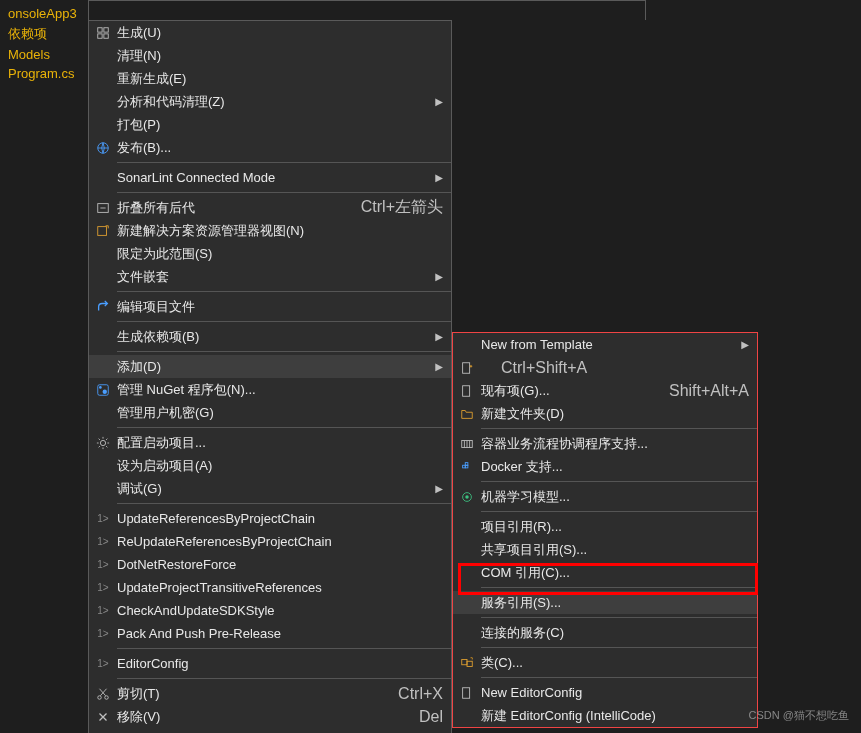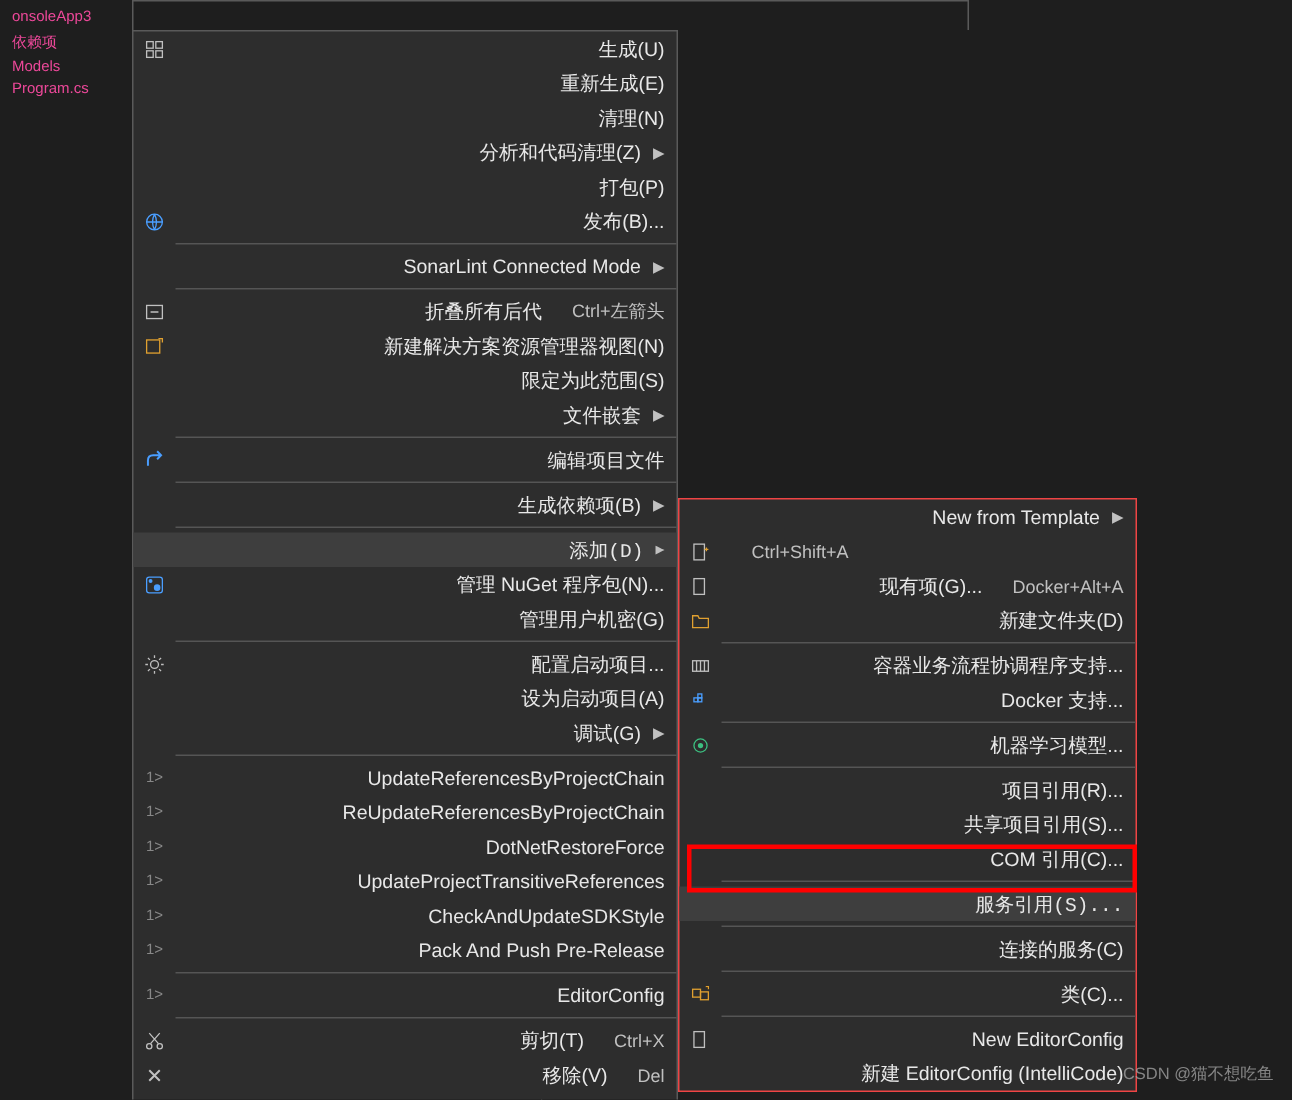--- a/index.html
+++ b/index.html
@@ -15,22 +15,22 @@
     }
     .tree-panel {
       position: absolute;
       left: 0;
       top: 0;
       width: 88px;
       padding-top: 4px;
     }
     .tree-item {
       padding: 2px 4px 2px 8px;
-      color: #ec4899;
-      font-size: 10px;
+      color: #eab308;
+      font-size: 13px;
       white-space: nowrap;
     }
     .top-border {
       position: absolute;
       left: 88px;
       top: 0;
       width: 558px;
       height: 20px;
       border-top: 1px solid #5a5a5a;
       border-left: 1px solid #5a5a5a;
@@ -51,42 +51,40 @@
       width: 306px;
       background: #2d2d2d;
       border: 1px solid #ef4444;
     }
     .menu-item {
       display: flex;
       align-items: center;
       height: 23px;
       padding-right: 8px;
       cursor: default;
-      text-align: right;
     }
     .menu-item.hover {
       background: #3e3e3e;
-      font-family: Liberation Mono, monospace;
     }
     .menu-icon {
       width: 28px;
       display: flex;
       align-items: center;
       justify-content: center;
       color: #c0c0c0;
     }
     .menu-label {
       flex: 1;
       color: #e8e8e8;
       white-space: nowrap;
     }
     .menu-shortcut {
       color: #c0c0c0;
       margin-left: 20px;
-      font-size: 12px;
+      font-size: 16px;
     }
     .menu-arrow {
       color: #c0c0c0;
       margin-left: 8px;
       font-size: 10px;
     }
     .sep {
       height: 1px;
       background: #555;
       margin: 3px 0 3px 28px;
@@ -134,25 +132,25 @@
           <rect x="2" y="2" width="5" height="5" fill="none" stroke="#c0c0c0"></rect>
           <rect x="9" y="2" width="5" height="5" fill="none" stroke="#c0c0c0"></rect>
           <rect x="2" y="9" width="5" height="5" fill="none" stroke="#c0c0c0"></rect>
           <rect x="9" y="9" width="5" height="5" fill="none" stroke="#c0c0c0"></rect>
         </svg>
       </span>
       <span class="menu-label">生成(U)</span>
     </div>
     <div class="menu-item">
       <span class="menu-icon"></span>
+      <span class="menu-label">清理(N)</span>
+    </div>
+    <div class="menu-item">
+      <span class="menu-icon"></span>
       <span class="menu-label">重新生成(E)</span>
-    </div>
-    <div class="menu-item">
-      <span class="menu-icon"></span>
-      <span class="menu-label">清理(N)</span>
     </div>
     <div class="menu-item">
       <span class="menu-icon"></span>
       <span class="menu-label">分析和代码清理(Z)</span>
       <span class="menu-arrow">▶</span>
     </div>
     <div class="menu-item">
       <span class="menu-icon"></span>
       <span class="menu-label">打包(P)</span>
     </div>
@@ -345,21 +343,21 @@
       </span>
       <span class="menu-shortcut">Ctrl+Shift+A</span>
     </div>
     <div class="menu-item">
       <span class="menu-icon">
         <svg viewBox="0 0 16 16">
           <rect x="3" y="2" width="8" height="12" fill="none" stroke="#c0c0c0"></rect>
         </svg>
       </span>
       <span class="menu-label">现有项(G)...</span>
-      <span class="menu-shortcut">Docker+Alt+A</span>
+      <span class="menu-shortcut">Shift+Alt+A</span>
     </div>
     <div class="menu-item">
       <span class="menu-icon">
         <svg viewBox="0 0 16 16">
           <path d="M2 4 L6 4 L7 6 L14 6 L14 13 L2 13 Z" fill="none" stroke="#e0a030"></path>
         </svg>
       </span>
       <span class="menu-label">新建文件夹(D)</span>
     </div>
     <div class="sub-sep"></div>

